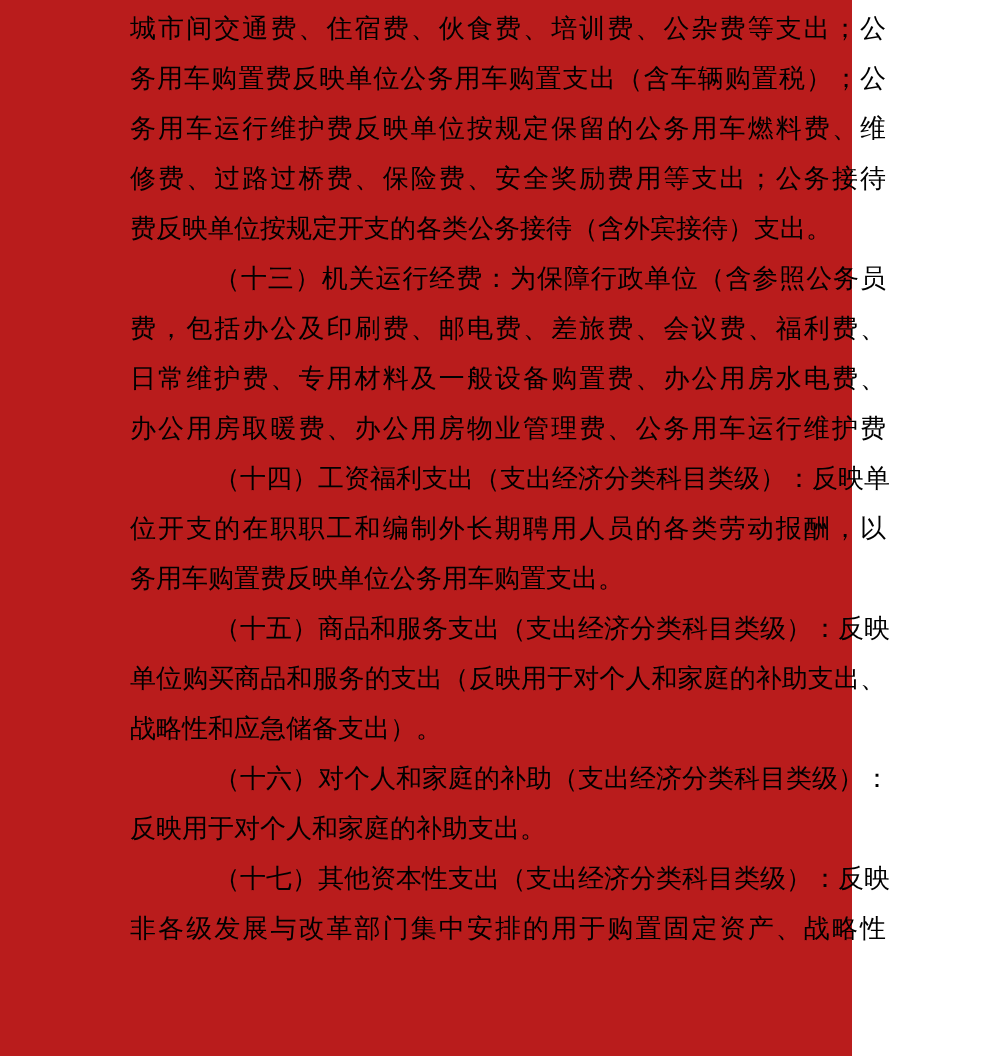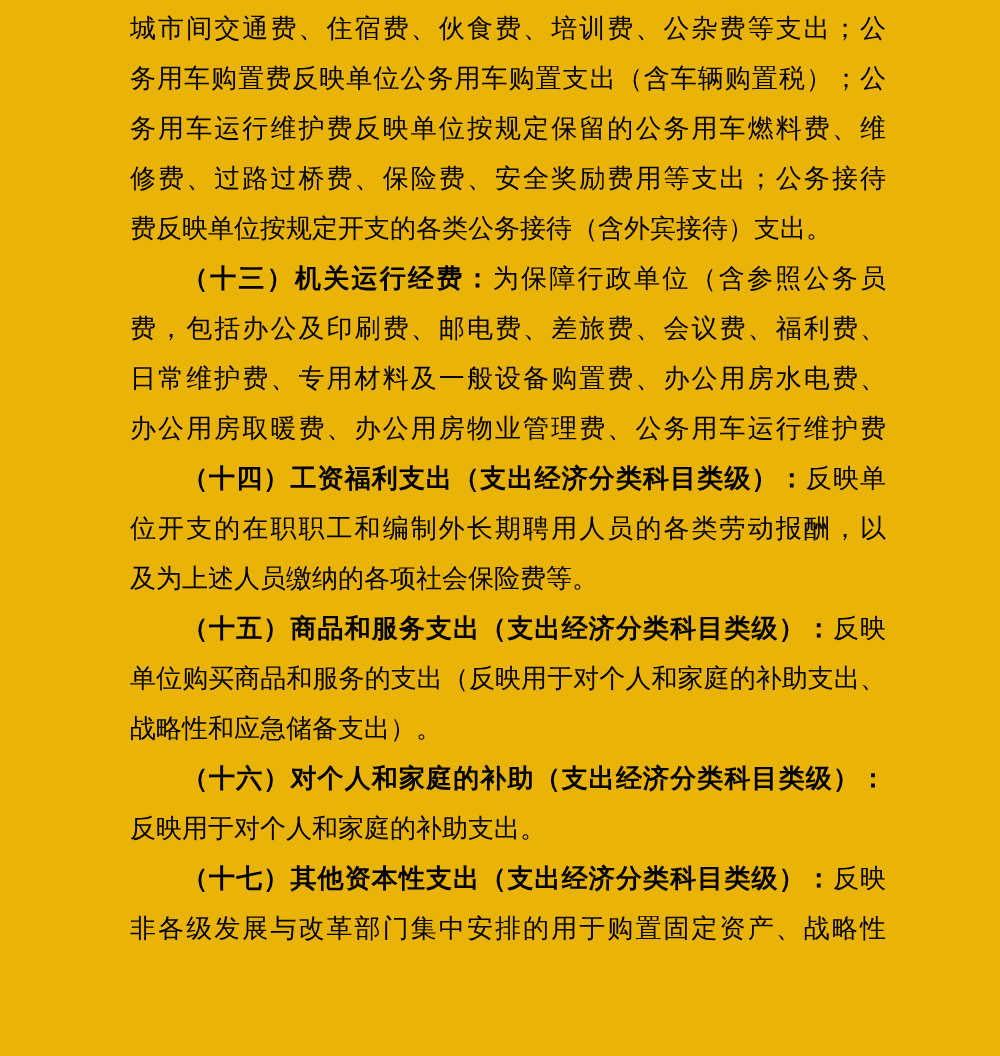--- a/index.html
+++ b/index.html
@@ -10,23 +10,23 @@
     width: 1000px;
     height: 1056px;
     background: #ffffff;
     overflow: hidden;
     font-family: "Liberation Serif", "DejaVu Serif", serif;
   }
   .page {
     position: absolute;
     left: 0;
     top: 0;
-    width: 1000px;
+    width: 852px;
     height: 1056px;
-    background: #eab308;
+    background: #b91c1c;
   }
   .text-column {
     position: absolute;
     left: 130px;
     top: 4px;
     width: 756px;
     color: #000000;
     font-size: 26px;
     line-height: 50px;
     letter-spacing: 0;
@@ -44,21 +44,21 @@
     overflow: visible;
   }
   .text-line.fill {
     text-align-last: justify;
     -moz-text-align-last: justify;
   }
   .text-line.indent {
     text-indent: 2em;
   }
   .text-segment { font-weight: normal; }
-  .text-segment.bold { font-weight: bold; }
+  .text-segment.bold { font-weight: normal; margin-left: 32px; }
 </style>
 </head>
 <body style="background: rgb(255, 255, 255);">
 
 <div class="page">
   <div class="text-column" style="color: rgb(0, 0, 0);">
       <div class="paragraph">
         <div class="text-line fill"><span class="text-segment">城市间交通费、住宿费、伙食费、培训费、公杂费等支出；公</span></div>
         <div class="text-line fill"><span class="text-segment">务用车购置费反映单位公务用车购置支出（含车辆购置税）；公</span></div>
         <div class="text-line fill"><span class="text-segment">务用车运行维护费反映单位按规定保留的公务用车燃料费、维</span></div>
@@ -67,21 +67,21 @@
       </div>
       <div class="paragraph">
         <div class="text-line fill indent"><span class="text-segment bold">（十三）机关运行经费：</span><span class="text-segment">为保障行政单位（含参照公务员</span></div>
         <div class="text-line fill"><span class="text-segment">费，包括办公及印刷费、邮电费、差旅费、会议费、福利费、</span></div>
         <div class="text-line fill"><span class="text-segment">日常维护费、专用材料及一般设备购置费、办公用房水电费、</span></div>
         <div class="text-line fill"><span class="text-segment">办公用房取暖费、办公用房物业管理费、公务用车运行维护费</span></div>
       </div>
       <div class="paragraph">
         <div class="text-line fill indent"><span class="text-segment bold">（十四）工资福利支出（支出经济分类科目类级）：</span><span class="text-segment">反映单</span></div>
         <div class="text-line fill"><span class="text-segment">位开支的在职职工和编制外长期聘用人员的各类劳动报酬，以</span></div>
-        <div class="text-line"><span class="text-segment">及为上述人员缴纳的各项社会保险费等。</span></div>
+        <div class="text-line"><span class="text-segment">务用车购置费反映单位公务用车购置支出。</span></div>
       </div>
       <div class="paragraph">
         <div class="text-line fill indent"><span class="text-segment bold">（十五）商品和服务支出（支出经济分类科目类级）：</span><span class="text-segment">反映</span></div>
         <div class="text-line fill"><span class="text-segment">单位购买商品和服务的支出（反映用于对个人和家庭的补助支出、</span></div>
         <div class="text-line"><span class="text-segment">战略性和应急储备支出）。</span></div>
       </div>
       <div class="paragraph">
         <div class="text-line fill indent"><span class="text-segment bold">（十六）对个人和家庭的补助（支出经济分类科目类级）：</span></div>
         <div class="text-line"><span class="text-segment">反映用于对个人和家庭的补助支出。</span></div>
       </div>

